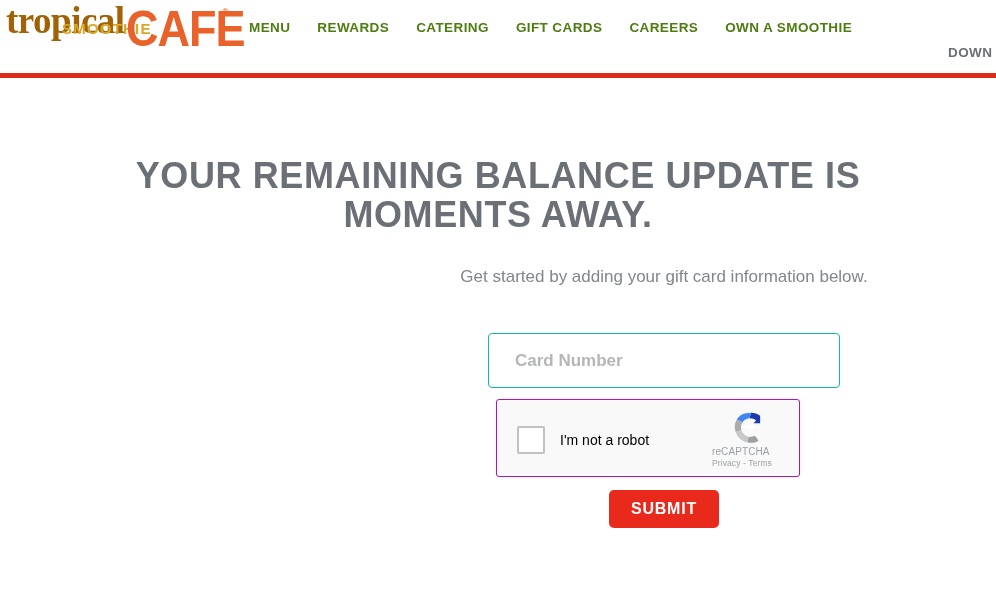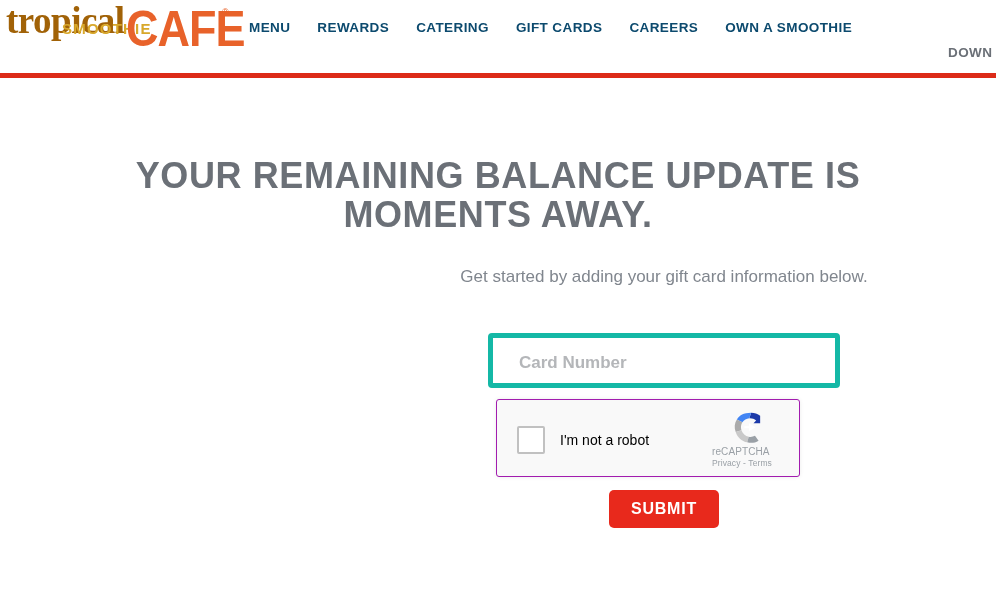--- a/index.html
+++ b/index.html
@@ -83,21 +83,21 @@
     left: 249px;
     top: 19px;
     display: flex;
     align-items: center;
     gap: 0px;
     white-space: nowrap;
   }
   .nav-item {
     font-size: 13.5px;
     font-weight: 700;
-    color: #0c4a6e;
+    color: #4d7c0f;
     letter-spacing: 0.4px;
     text-decoration: none;
     margin-right: 27px;
     line-height: 17px;
     white-space: nowrap;
     cursor: pointer;
   }
   .nav-item:last-child { margin-right: 0; }
 
   .header-right {
@@ -160,26 +160,26 @@
     position: absolute;
     left: 488px;
     top: 255px;
     width: 352px;
   }
 
   .field {
     display: block;
     width: 352px;
     height: 55px;
-    border: 5px solid #14b8a6;
+    border: 1px solid #14b8a6;
     border-radius: 4px;
     background: #ffffff;
     padding: 8px 26px;
     font-family: "Liberation Sans", sans-serif;
-    font-size: 22px;
+    font-size: 17px;
     font-weight: 700;
     color: #555a60;
     outline: none;
     margin-bottom: 11px;
   }
   .field::placeholder {
     color: #b4b6b9;
     font-weight: 700;
     font-size: 17px;
   }

